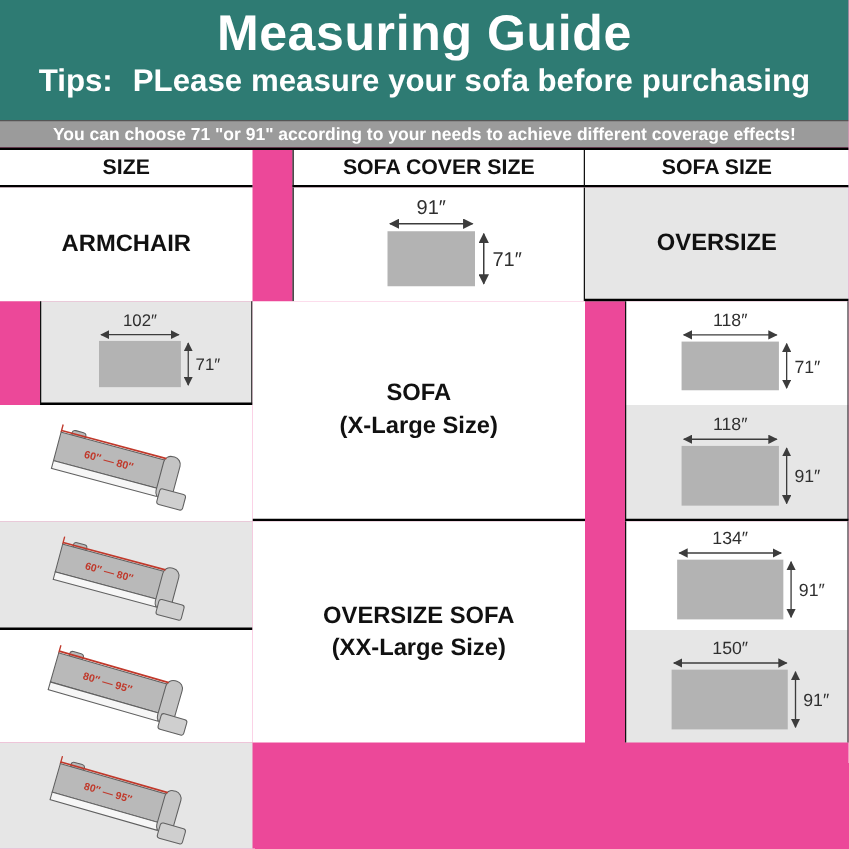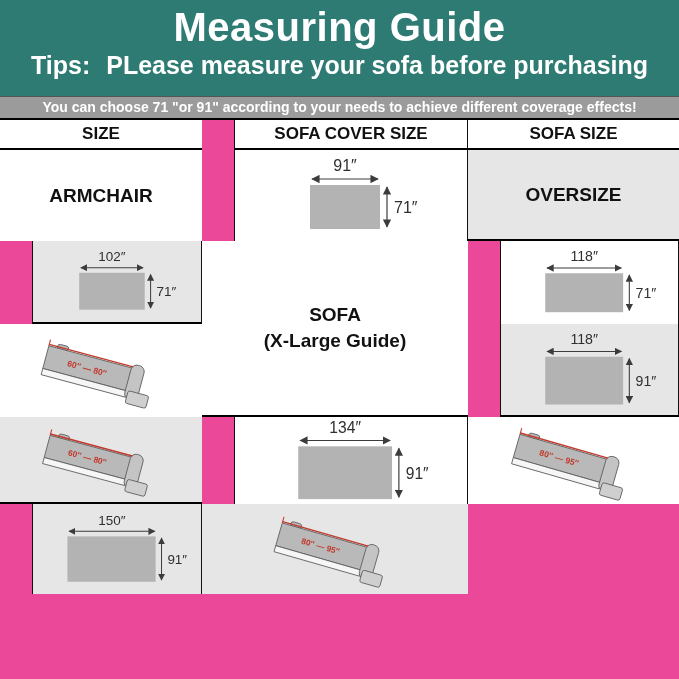--- a/index.html
+++ b/index.html
@@ -85,21 +85,21 @@
         <text class="dim-label" x="94" y="15" text-anchor="middle">102″</text>
         <line x1="57" y1="23" x2="131" y2="23" stroke="#3c3c3c" stroke-width="1.2" marker-start="url(#ah-dark)" marker-end="url(#ah-dark)"></line>
         <rect x="55" y="29" width="78" height="44" fill="#b3b3b3"></rect>
         <line x1="140" y1="31" x2="140" y2="71" stroke="#3c3c3c" stroke-width="1.2" marker-start="url(#ah-dark)" marker-end="url(#ah-dark)"></line>
         <text class="dim-label" x="147" y="57">71″</text>
       </svg>
     </div>
 
     <div class="cell size-cell span2 thick-b">
       <span>SOFA</span>
-      <span>(X-Large Guide)</span>
+      <span>(X-Large Size)</span>
     </div>
     <div class="cell col-mid">
       <svg width="200" height="80" viewBox="0 0 200 80">
         <text class="dim-label" x="94" y="15" text-anchor="middle">118″</text>
         <line x1="52" y1="23" x2="136" y2="23" stroke="#3c3c3c" stroke-width="1.2" marker-start="url(#ah-dark)" marker-end="url(#ah-dark)"></line>
         <rect x="50" y="29" width="88" height="44" fill="#b3b3b3"></rect>
         <line x1="145" y1="31" x2="145" y2="71" stroke="#3c3c3c" stroke-width="1.2" marker-start="url(#ah-dark)" marker-end="url(#ah-dark)"></line>
         <text class="dim-label" x="152" y="57">71″</text>
       </svg>
     </div>
@@ -138,20 +138,24 @@
             <rect x="28" y="57" width="122" height="9" fill="#f6f6f6"></rect>
             <rect x="148" y="18" width="19" height="50" rx="8.5" fill="#c4c4c4"></rect>
             <rect x="152" y="56" width="30" height="18" rx="3" fill="#cfcfcf"></rect>
           </g>
           <line x1="28" y1="22" x2="150" y2="22" stroke="#c0392b" stroke-width="2"></line>
           <text class="red-label-3d" x="88" y="45" text-anchor="middle">60″ — 80″</text>
         </g>
       </svg>
     </div>
 
+    <div class="cell size-cell span2">
+      <span>OVERSIZE SOFA</span>
+      <span>(XX-Large Size)</span>
+    </div>
     <div class="cell col-mid">
       <svg width="200" height="86" viewBox="0 0 200 88">
         <text class="dim-label" x="94" y="15" text-anchor="middle">134″</text>
         <line x1="48" y1="23" x2="140" y2="23" stroke="#3c3c3c" stroke-width="1.2" marker-start="url(#ah-dark)" marker-end="url(#ah-dark)"></line>
         <rect x="46" y="29" width="96" height="54" fill="#b3b3b3"></rect>
         <line x1="149" y1="31" x2="149" y2="81" stroke="#3c3c3c" stroke-width="1.2" marker-start="url(#ah-dark)" marker-end="url(#ah-dark)"></line>
         <text class="dim-label" x="156" y="62">91″</text>
       </svg>
     </div>
     <div class="cell">

